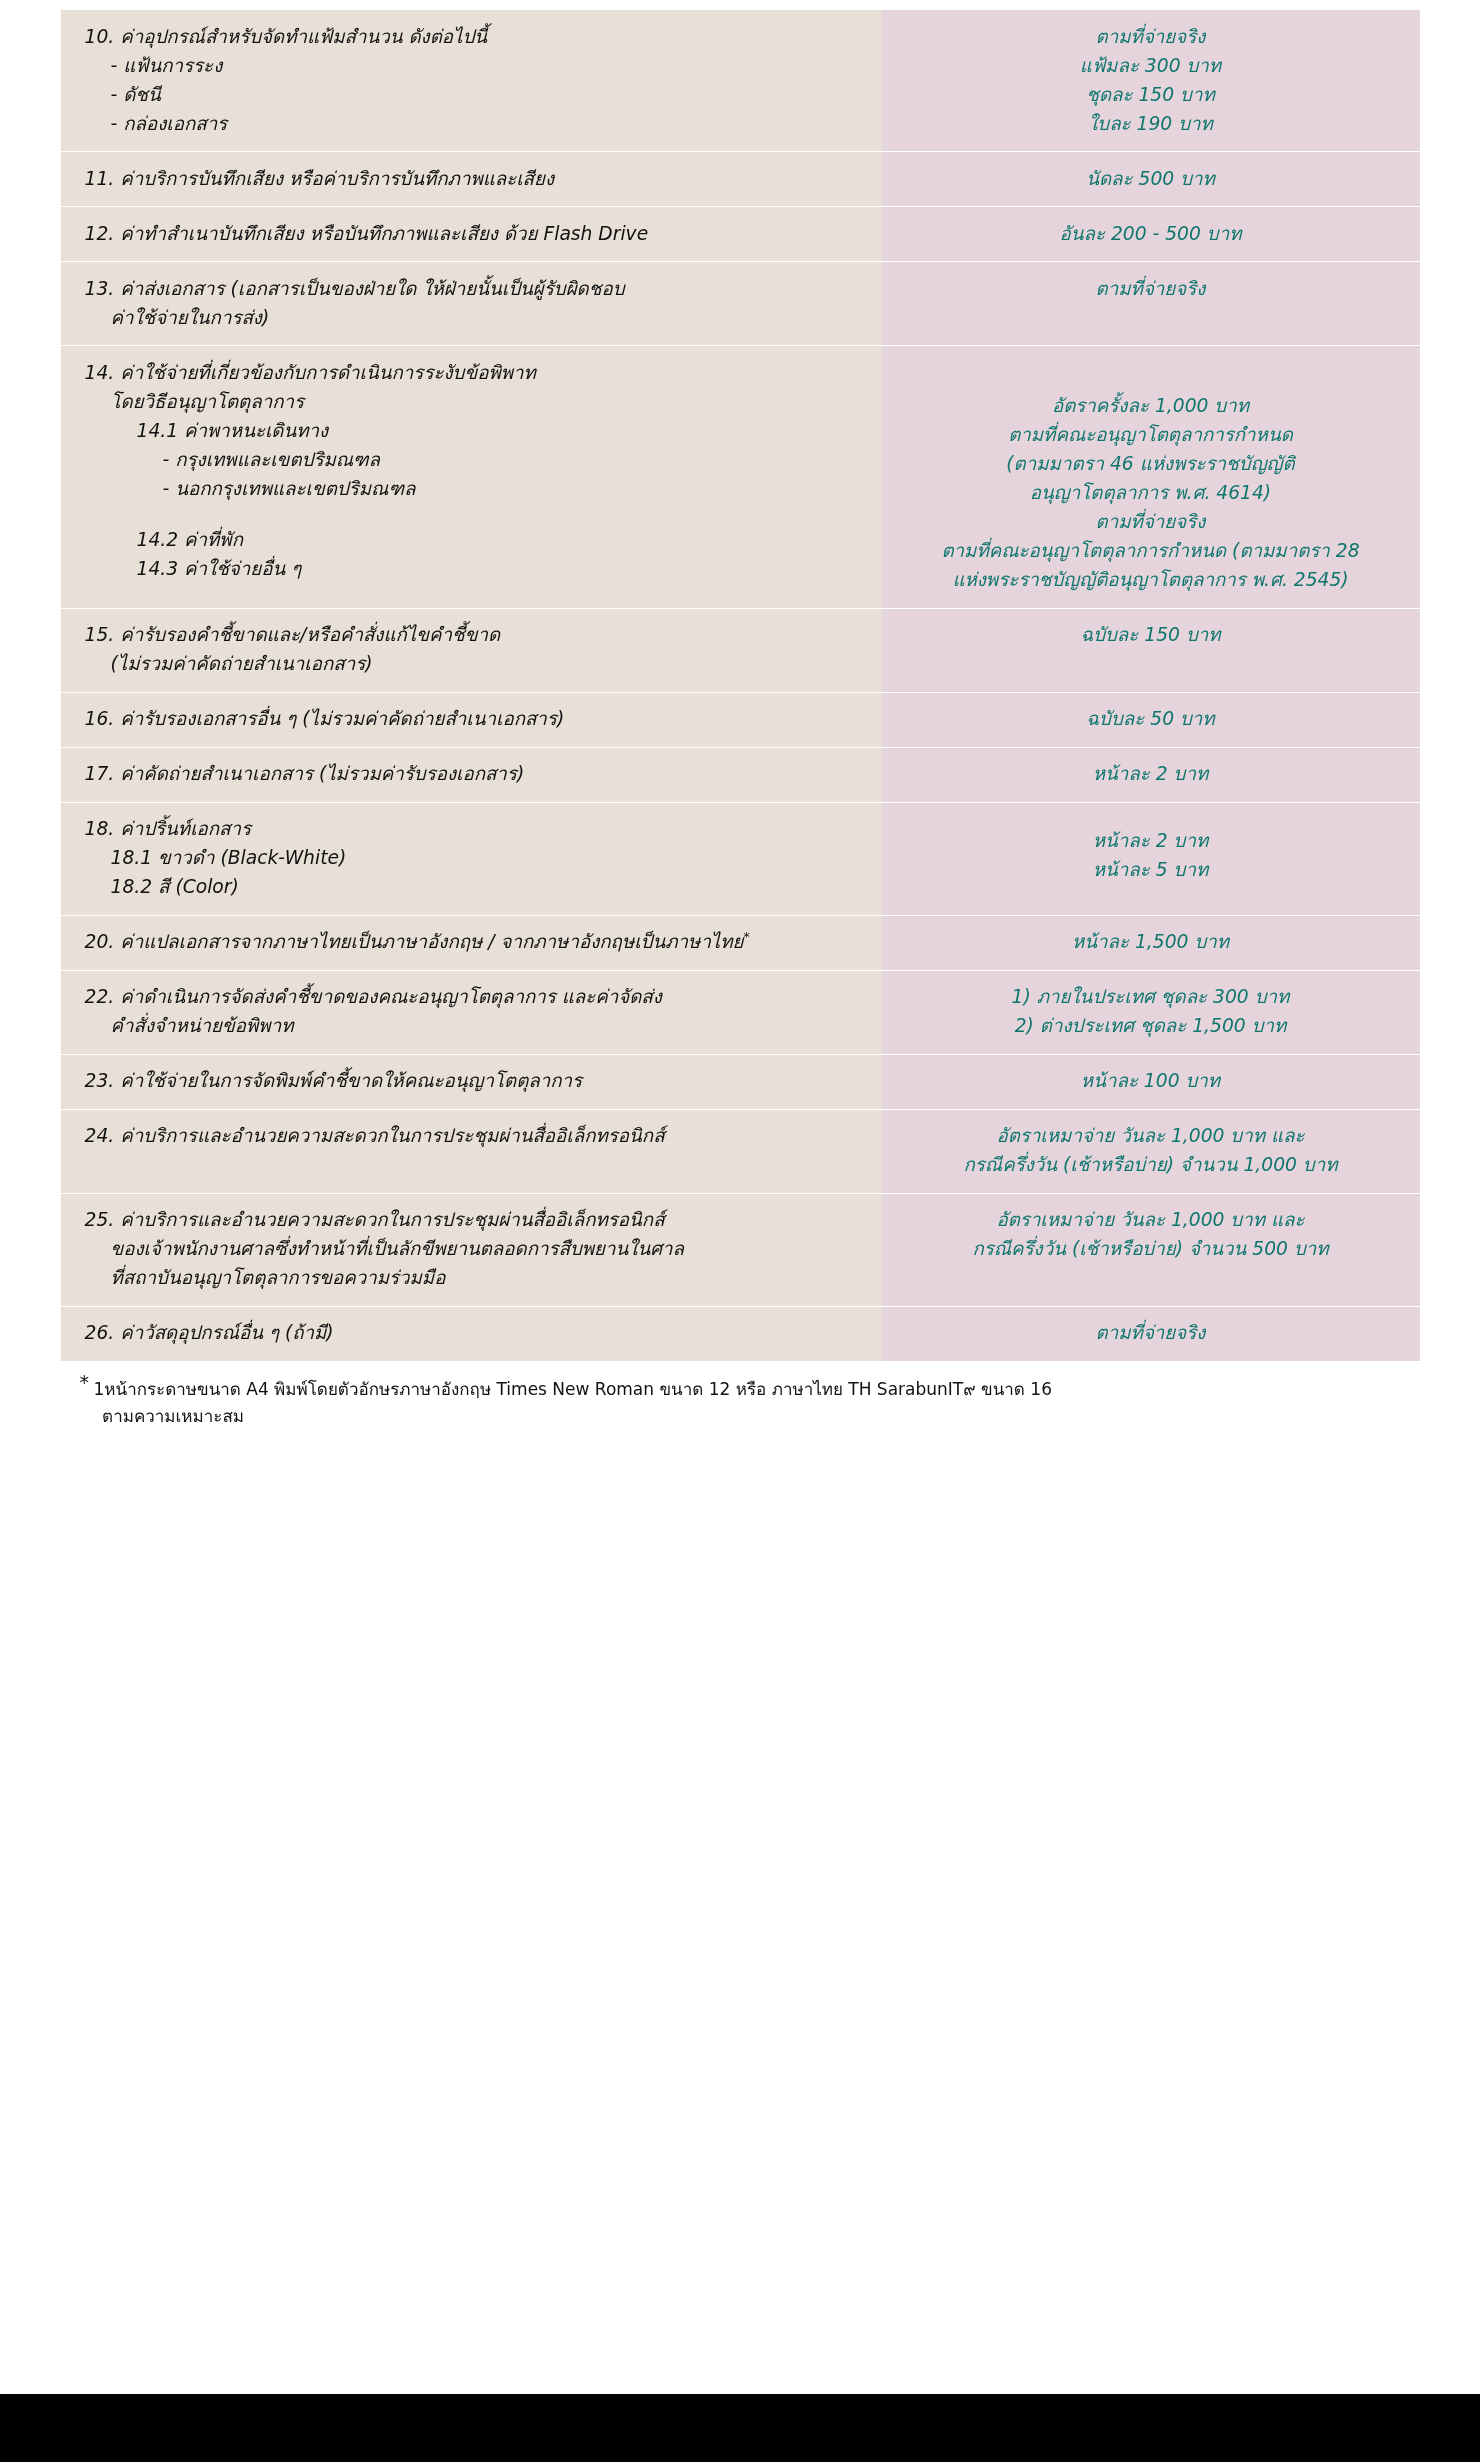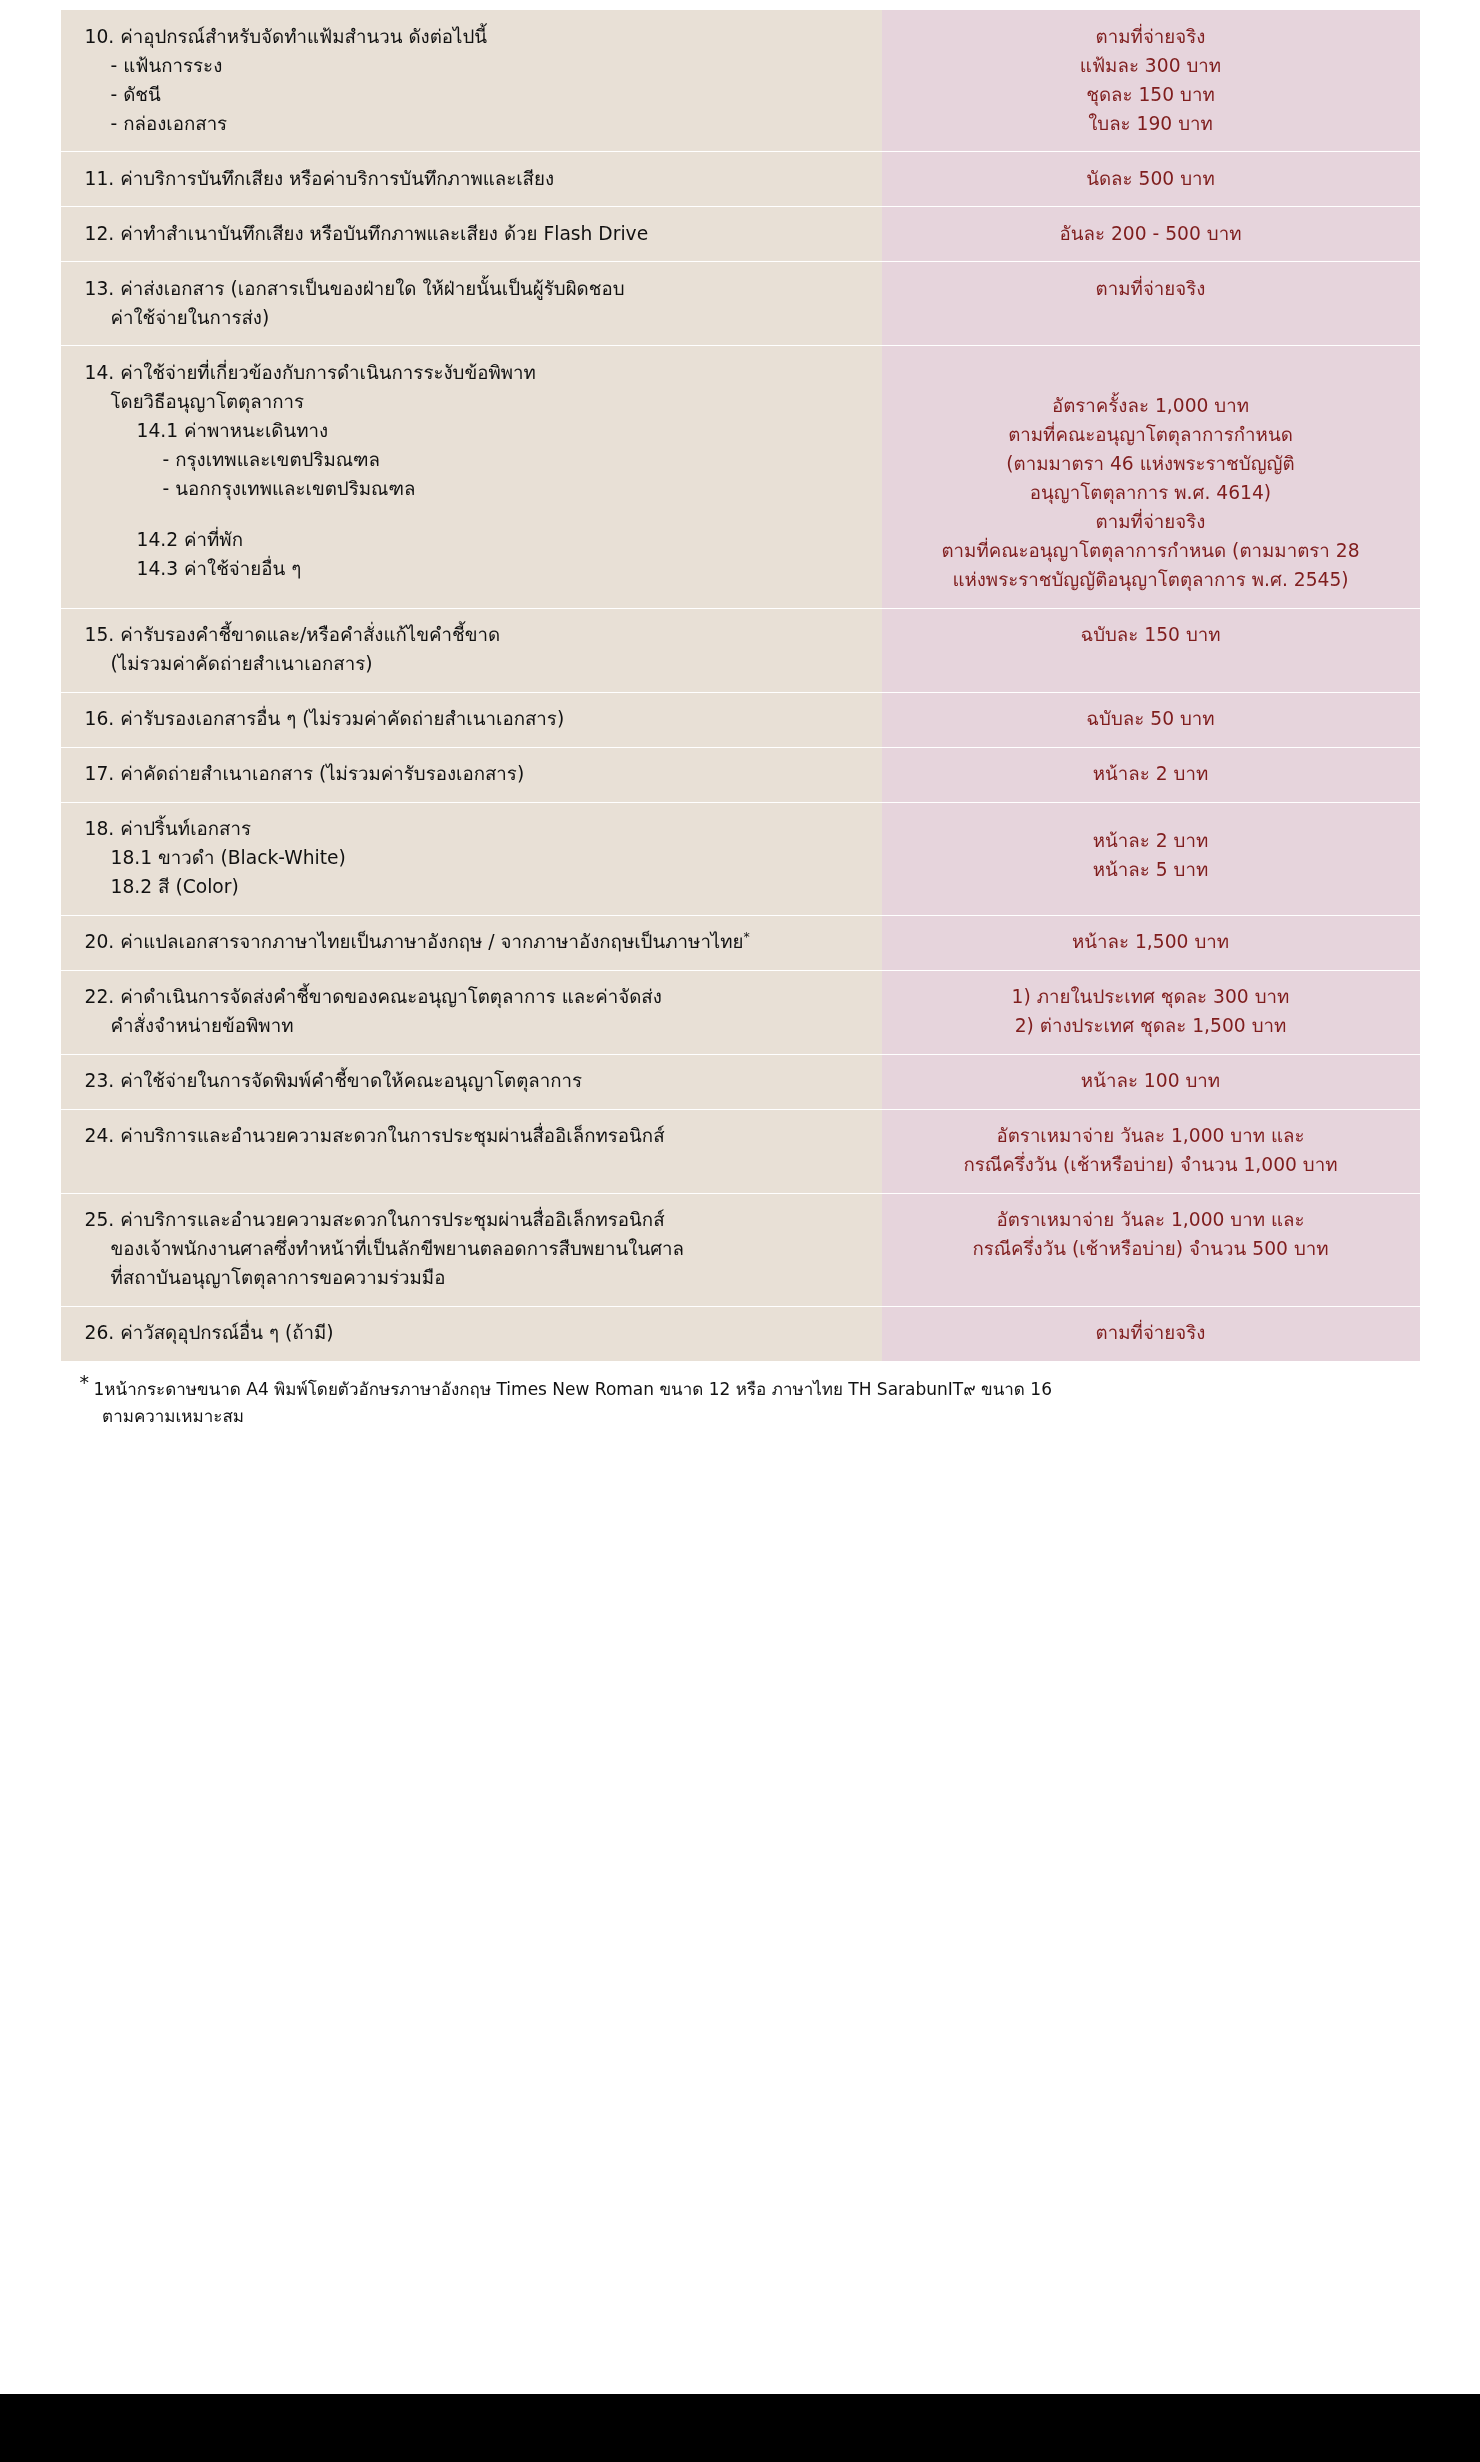--- a/index.html
+++ b/index.html
@@ -18,40 +18,41 @@
     background: #ffffff;
     box-sizing: border-box;
     padding: 0 0 0 0;
   }
   .fee-table {
     width: 1359px;
     margin: 0 auto;
     border-collapse: collapse;
     table-layout: fixed;
     margin-top: 0;
+    font-style: italic;
   }
   .fee-table col.c-desc { width: 821px; }
   .fee-table col.c-rate { width: 538px; }
 
   .fee-table tr.row td {
     vertical-align: top;
     padding: 12.5px 5.7px 12.5px 5.7px;
     border-bottom: 1.7px solid #ffffff;
   }
   td.desc {
     background: #e8e0d6;
     color: #111111;
     font-size: 18.7px;
     line-height: 1.55;
     padding-left: 24px !important;
     padding-right: 17px !important;
   }
   td.rate {
     background: #e6d4dc;
-    color: #7f1d1d;
+    color: #0f766e;
     font-size: 18.7px;
     line-height: 1.55;
     text-align: center;
     padding-left: 14.7px !important;
     padding-right: 14.7px !important;
   }
 
   .ln { display: block; white-space: pre-wrap; }
   .ind1 { padding-left: 26px; }
   .ind2 { padding-left: 52px; }

